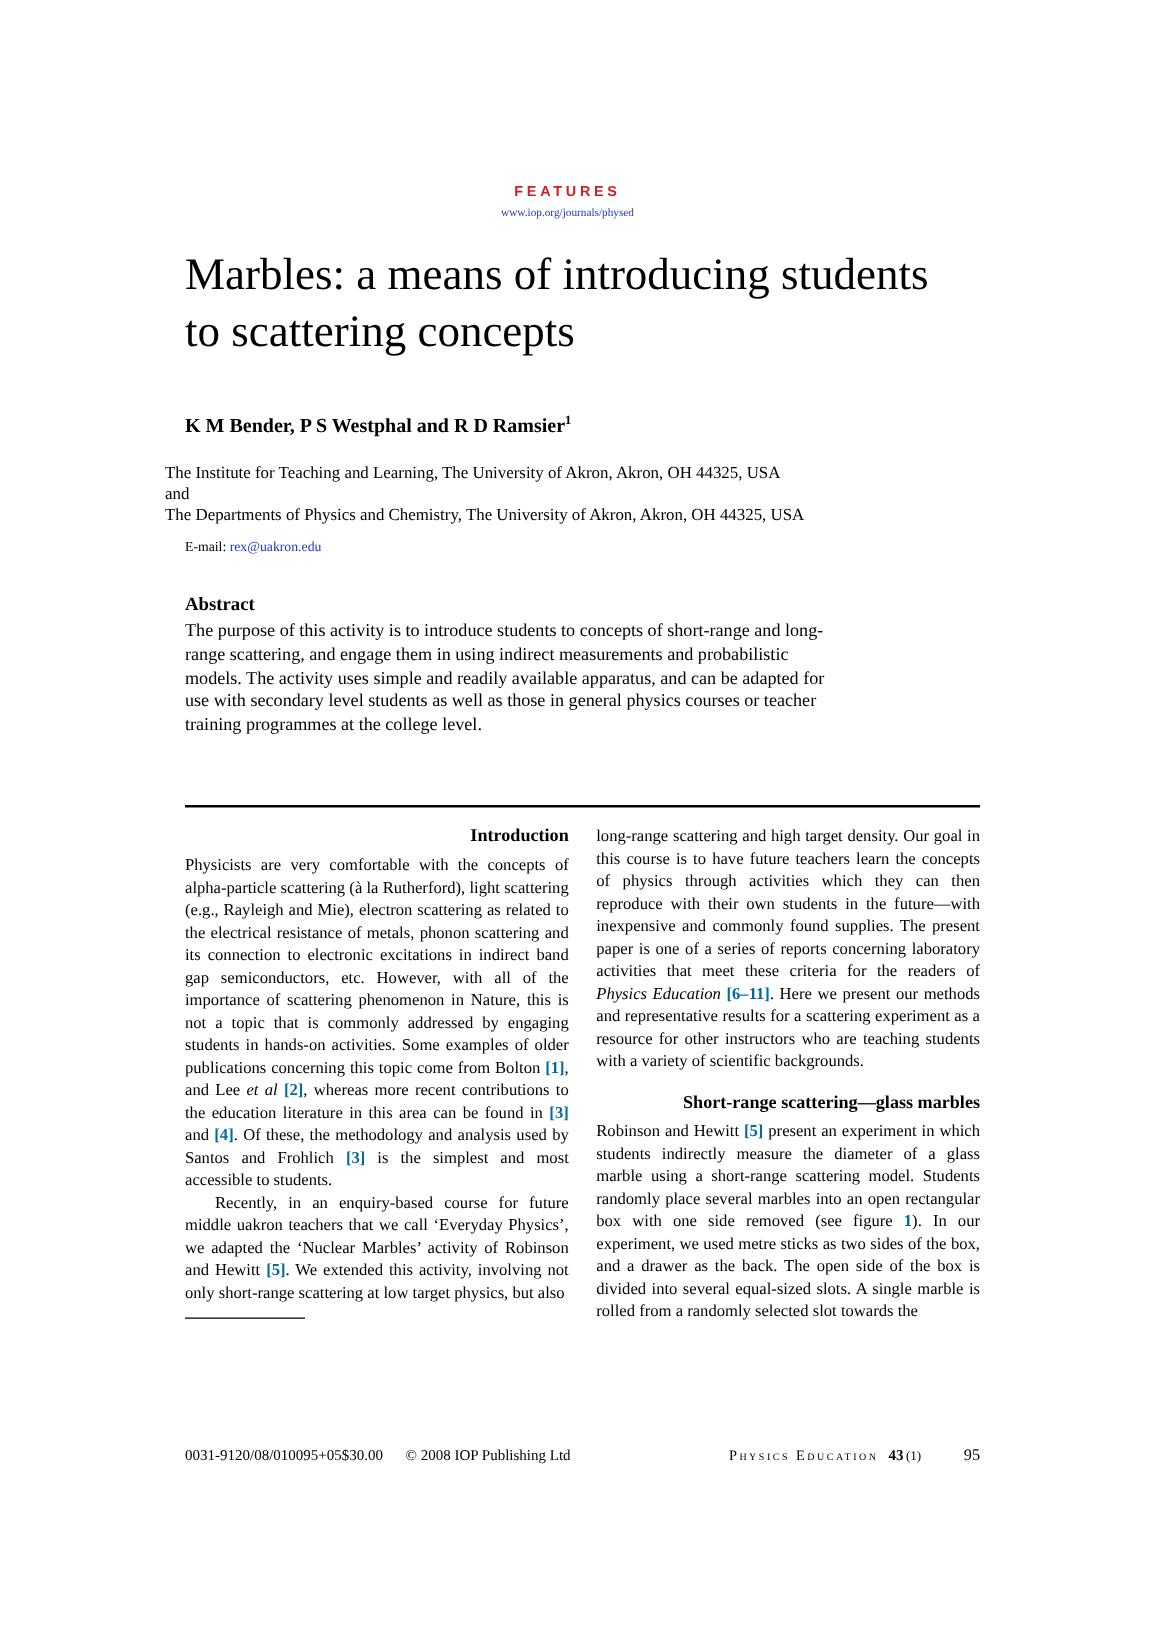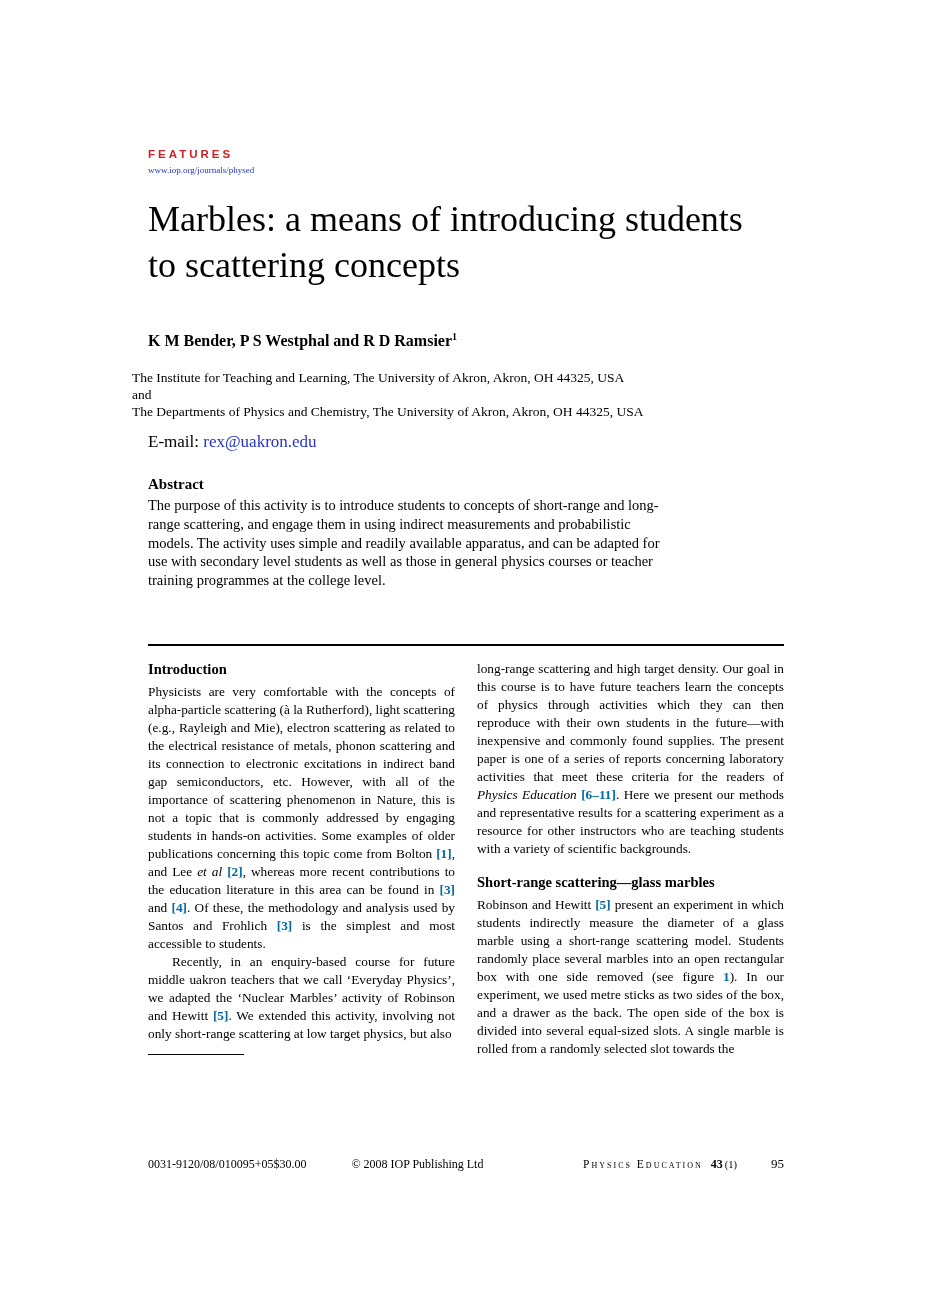--- a/index.html
+++ b/index.html
@@ -6,21 +6,21 @@
   .page {
     position: relative;
     width: 925px;
     height: 1309px;
     background: #ffffff;
     font-family: "Liberation Serif", serif;
     color: #000000;
     overflow: hidden;
   }
   
-  .masthead { position: absolute; top: 148px; left: 148px; width: 636px; text-align: left; }
+  .masthead { position: absolute; top: 148px; left: 136px; width: 636px; text-align: center; }
   .features {
     font-family: "Liberation Sans", sans-serif;
     font-weight: bold;
     font-size: 11.5px;
     letter-spacing: 3px;
     color: #cd2127;
   }
   .journal-url {
     display: block;
     margin-top: 5px;
@@ -36,50 +36,49 @@
     width: 620px;
     font-size: 36px;
     line-height: 46px;
     font-weight: normal;
     margin: 0;
     letter-spacing: 0;
   }
   .authors { position: absolute; top: 331px; left: 148px; font-size: 16px; font-weight: bold; }
   .authors sup { font-size: 10px; }
   .affiliations { position: absolute; top: 369px; left: 132px; width: 600px; font-size: 13.5px; line-height: 17px; }
-  .email-line { position: absolute; top: 432px; left: 148px; font-size: 17px; }
+  .email-line { position: absolute; top: 432px; left: 148px; font-size: 11px; }
   .email-link { color: #2533cc; text-decoration: none; }
   
   .abstract { position: absolute; top: 476px; left: 148px; width: 520px; }
   .abstract-heading { font-size: 15px; font-weight: bold; margin: 0 0 3px 0; }
   .abstract-text { margin: 0; font-size: 14.5px; line-height: 18.8px; text-align: left; }
   
   .rule { position: absolute; top: 644px; left: 148px; width: 636px; height: 2px; background: #000000; }
   
   .columns { position: absolute; top: 660px; left: 148px; width: 636px; display: flex; gap: 22px; }
   .col { width: 307px; font-size: 13.3px; line-height: 18px; text-align: justify; }
-  .col-heading { font-size: 14.5px; font-weight: bold; margin: 0 0 5px 0; text-align: left; }
+  .col-heading { font-size: 14.5px; font-weight: bold; margin: 0 0 5px 0; text-align: right; }
   .section { margin-top: 15px; }
   .para { margin: 0; }
   .para.indent { text-indent: 24px; }
   .cite { color: #0369a1; text-decoration: none; font-weight: bold; }
   
   .footnote-rule { width: 96px; border-top: 1px solid #000; margin-top: 11px; }
   .footnote { font-size: 10.5px; line-height: 13px; margin-top: 4px; text-align: left; }
   .footnote sup { font-size: 7.5px; margin-right: 3px; }
   
   .footer {
     position: absolute;
     top: 1156px;
     left: 148px;
     width: 636px;
     display: flex;
     align-items: baseline;
     font-size: 12px;
-    gap: 27px;
   }
   .footer-copy { margin-left: 18px; }
   .footer-right { margin-left: auto; display: flex; align-items: baseline; }
   .footer-journal { font-variant: small-caps; letter-spacing: 2px; font-size: 11.5px; }
   .footer-vol { font-weight: bold; margin-left: 8px; font-size: 12px; }
   .footer-issue { margin-left: 2px; font-size: 10.5px; }
   .footer-page { margin-left: 34px; font-size: 13px; }
 </style>
 </head>
 <body>

